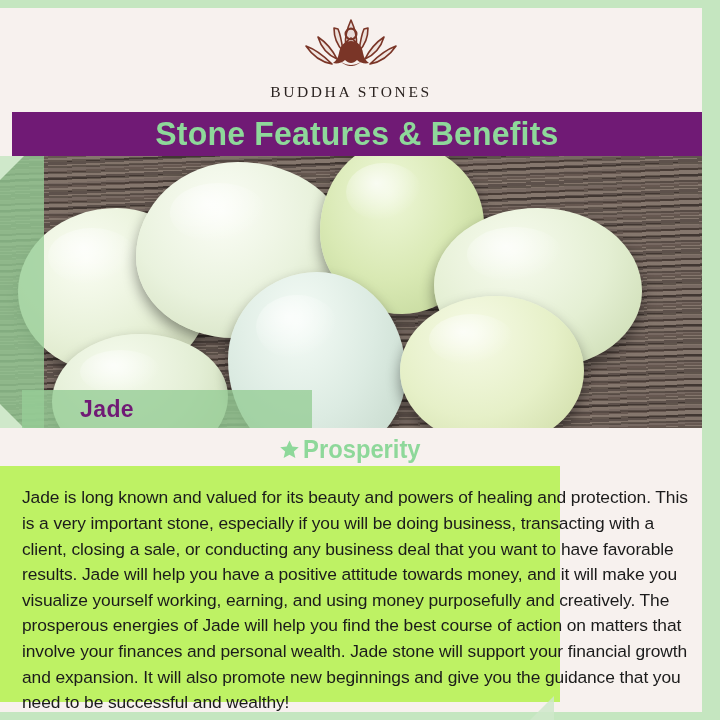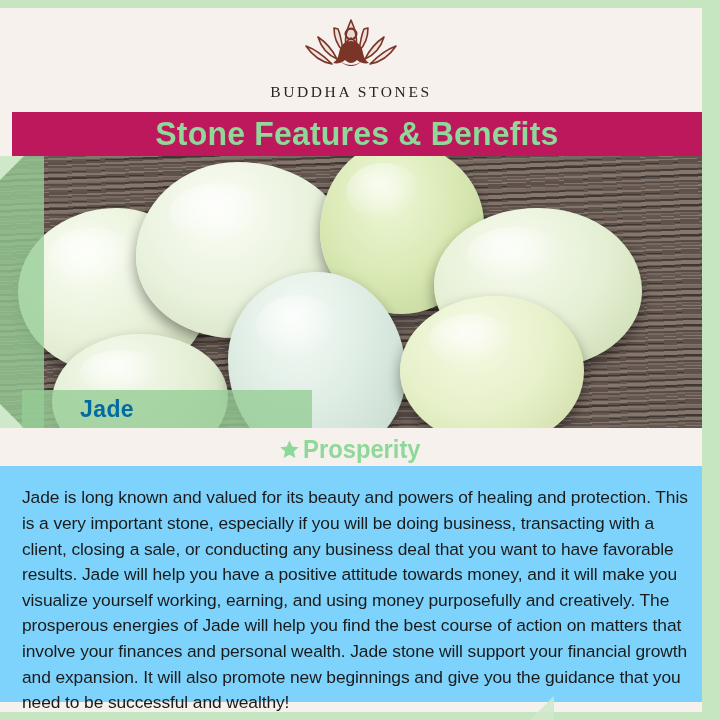--- a/index.html
+++ b/index.html
@@ -64,21 +64,21 @@
     font-weight: 400;
   }
 
   
   .title-band {
     position: absolute;
     left: 12px;
     top: 104px;
     width: 690px;
     height: 44px;
-    background: #be185d;
+    background: #701a75;
     display: flex;
     align-items: center;
     justify-content: center;
   }
   .title-text {
     font-family: "Liberation Sans Narrow", "Liberation Sans", sans-serif;
     font-size: 33px;
     font-weight: 700;
     color: #8ed89a;
     letter-spacing: 0.2px;
@@ -174,21 +174,21 @@
     left: 22px;
     top: 382px;
     width: 290px;
     height: 38px;
     background: rgba(150, 205, 150, 0.80);
     display: flex;
     align-items: center;
   }
   .jade-label {
     margin-left: 58px;
-    color: #0369a1;
+    color: #701a75;
     font-size: 23px;
     font-weight: 700;
     letter-spacing: 0.4px;
   }
 
   
   .keywords {
     position: absolute;
     left: 0;
     top: 424px;
@@ -216,23 +216,23 @@
     color: #8ed89a;
     white-space: nowrap;
     transform: scaleX(0.95);
   }
 
   
   .body-area {
     position: absolute;
     left: 0;
     top: 458px;
-    width: 702px;
+    width: 560px;
     height: 236px;
-    background: #7dd3fc;
+    background: #bef264;
   }
   .body-text {
     position: absolute;
     left: 22px;
     top: 2px;
     width: 668px;
     font-family: "Liberation Sans Narrow", "Liberation Sans", sans-serif;
     font-size: 17.4px;
     line-height: 25.6px;
     color: #1b1b1b;

